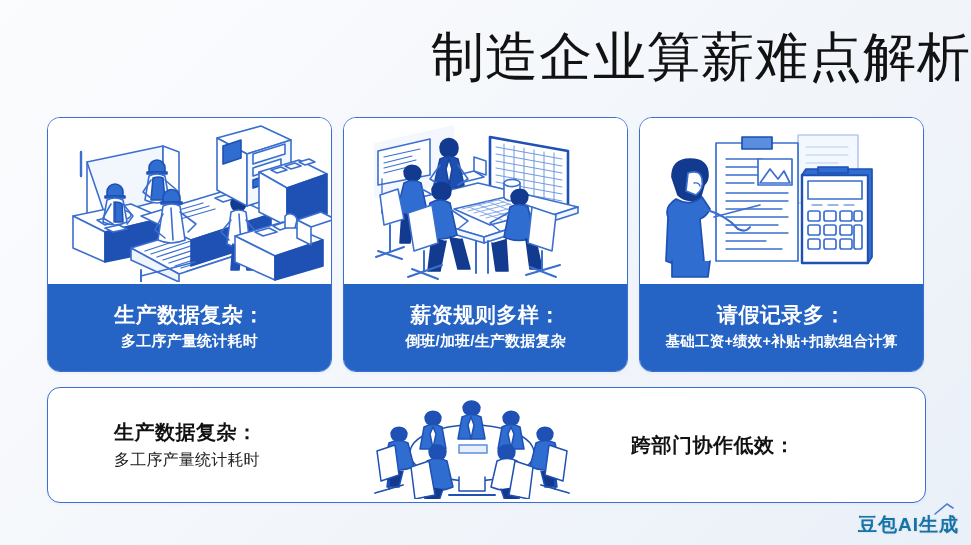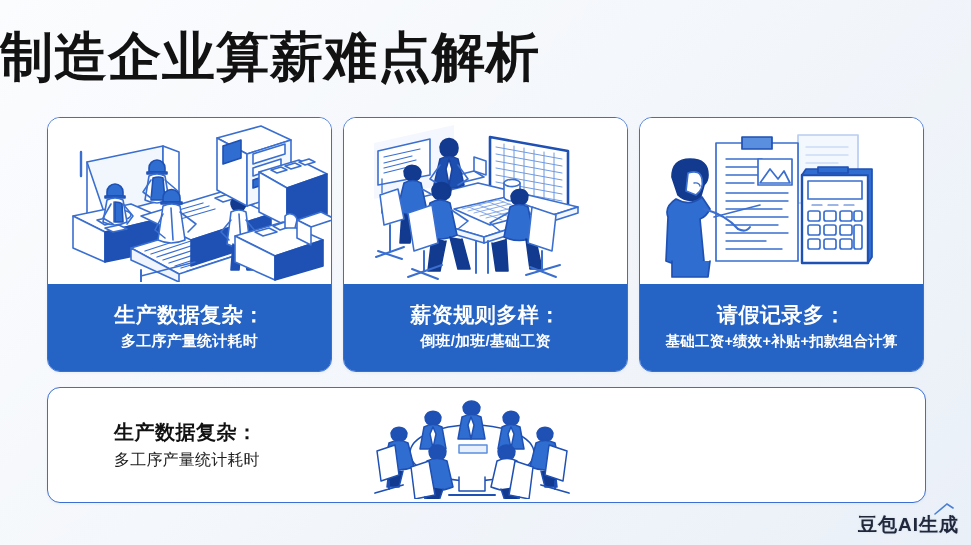--- a/index.html
+++ b/index.html
@@ -16,24 +16,24 @@
   }
   #slide {
     position: absolute;
     inset: 0;
   }
   .title {
     position: absolute;
     top: 26px;
     left: 0;
     width: 971px;
-    text-align: left;
+    text-align: right;
     font-size: 53px;
     line-height: 62px;
-    font-weight: 700;
+    font-weight: 400;
     color: #121212;
     letter-spacing: 1px;
     white-space: nowrap;
   }
   .cards-row {
     position: absolute;
     top: 117px;
     left: 47px;
     width: 877px;
     height: 255px;
@@ -139,21 +139,21 @@
     top: 50%;
     transform: translate(-50%, -50%);
   }
   .watermark {
     position: absolute;
     right: 12px;
     bottom: 7px;
     font-size: 19px;
     line-height: 26px;
     font-weight: 700;
-    color: #0f172a;
+    color: #0369a1;
     opacity: 0.92;
     letter-spacing: 1px;
     text-shadow: 0 0 2px rgba(150,170,200,0.5);
     white-space: nowrap;
   }
   .wm-mark {
     position: absolute;
     right: 16px;
     bottom: 29px;
     width: 22px;
@@ -373,21 +373,21 @@
 
             <path d="M186 86 L210 94 L206 130 L182 122 Z" fill="#ffffff"></path>
             <path d="M196 130 L196 150" stroke-width="2"></path>
             <path d="M180 154 L214 144" stroke-width="2"></path>
             <path d="M184 146 L210 156" stroke-width="2"></path>
           </g>
         </svg>
       </div>
       <div class="card-band">
         <div class="band-title">薪资规则多样：</div>
-        <div class="band-sub">倒班/加班/基础工资</div>
+        <div class="band-sub">倒班/加班/生产数据复杂</div>
       </div>
     </div>
 
     <div class="card card3">
       <div class="card-art">
         <svg width="280" height="160" viewBox="0 0 280 160" xmlns="http://www.w3.org/2000/svg">
           <g fill="none" stroke="#3a6fd0" stroke-width="1.7" stroke-linejoin="round" stroke-linecap="round">
 
             <path d="M156 14 L216 14 L216 82 L156 82 Z" fill="#f3f7fe" stroke="#b9cdf0"></path>
             <g stroke="#b9cdf0" stroke-width="1.2">
@@ -509,20 +509,21 @@
           <path d="M148 60 a9 9 0 0 0 -17 0 q0 9 8 9 q9 0 9 -9 z" fill="#1f50b4"></path>
           <path d="M150 70 q-10 -5 -20 0 l-6 26 q17 7 32 0 z" fill="#ffffff" stroke="#1f50b4"></path>
           <path d="M148 96 l4 14 h-14 l-4 -12" fill="#123a8f"></path>
           <path d="M166 76 L148 70 L142 104 L162 108 Z" fill="#ffffff"></path>
           <path d="M152 106 L152 112" stroke-width="1.8"></path>
         </g>
       </svg>
     </div>
 
     <div class="bp-text right">
+      <div class="bp-title">跨部门协作低效：</div>
     </div>
   </div>
 
   <svg class="wm-mark" viewBox="0 0 22 14" xmlns="http://www.w3.org/2000/svg">
     <path d="M2 12 L14 2 L20 6" fill="none" stroke="#4a7fd4" stroke-width="1.6" stroke-linecap="round"></path>
   </svg>
   <div class="watermark">豆包AI生成</div>
 
 </div>
 

